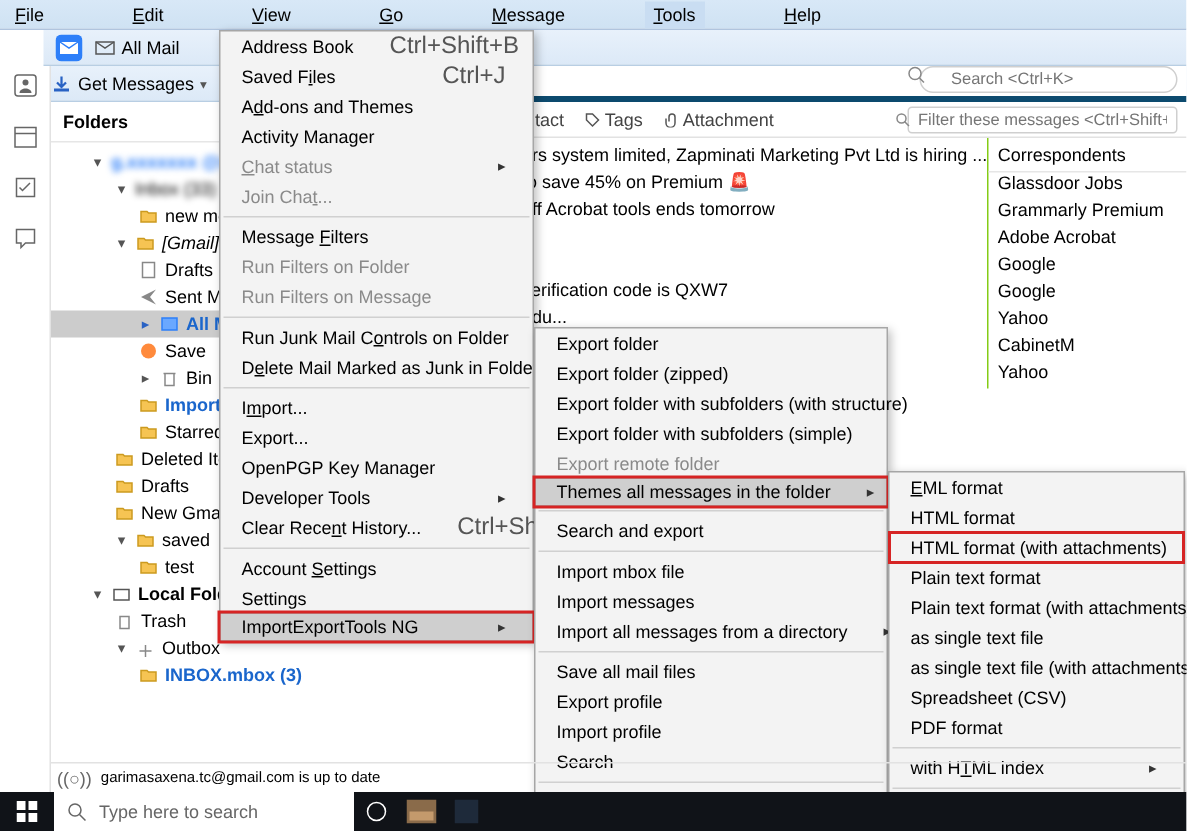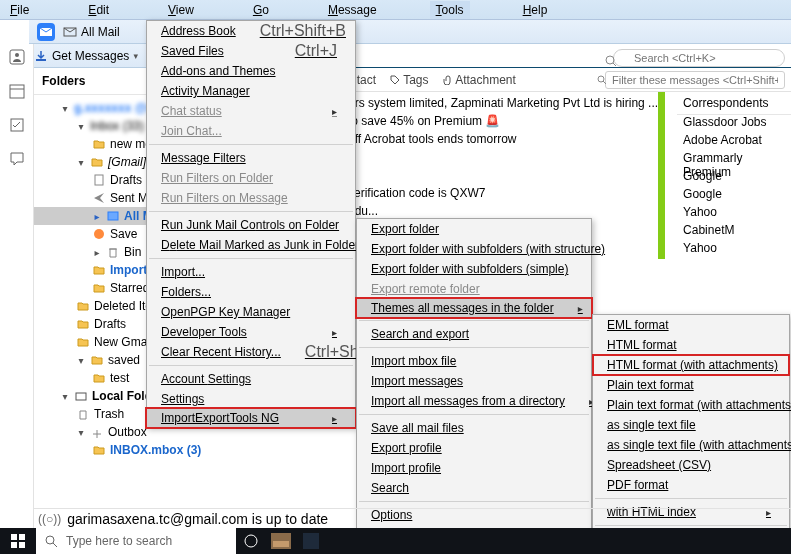--- a/index.html
+++ b/index.html
@@ -23,34 +23,34 @@
 .tree-row { display:flex; align-items:center; height:18px; padding-left:8px; gap:4px; white-space:nowrap; }
 .tree-row.sel { background:#cccccc; }
 .tree-row .lbl { }
 .tree-row.blue .lbl { color:#1a66cc; font-weight:600; }
 .ind1 { padding-left:26px; } .ind2 { padding-left:42px; } .ind3 { padding-left:58px; }
 .twisty { width:10px; text-align:center; color:#555; font-size:10px; }
 .fi { width:14px; height:14px; display:inline-flex; align-items:center; justify-content:center; }
 
 
 .right-area { position:absolute; left:344px; top:44px; right:0; bottom:26px; background:#fff; }
-.right-toolbar { height:24px; border-bottom:1px solid #0c4a6e; display:flex; align-items:flex-end; padding:0 6px; gap:14px; color:#333; }
+.right-toolbar { height:24px; border-bottom:4px solid #0c4a6e; display:flex; align-items:flex-start; padding:0 6px; gap:14px; color:#333; }
 .right-toolbar input { border:1px solid #cfcfcf; border-radius:10px; padding:2px 8px 2px 20px; font-size:11px; color:#888; }
 .filterbar { height:24px; border-bottom:1px solid #e2e2e2; display:flex; align-items:center; padding:0 6px; gap:14px; color:#444; }
 .filterbar input { border:1px solid #cfcfcf; border-radius:3px; padding:2px 6px; font-size:11px; color:#888; width:180px; }
 .msg-list { display:flex; }
 .subjects { flex:1; padding:4px 0; }
 .subjects div { height:18px; padding-left:4px; white-space:nowrap; overflow:hidden; }
-.corr { width:160px; border-left:7px solid #84cc16;padding-left:12px; }
+.corr { width:160px; border-left:1px solid #84cc16; }
 .corr-hdr { font-weight:400; border-bottom:1px solid #e6e6e6; padding:4px 6px; }
 .corr div.row { height:18px; padding:0 6px; }
 
 
 .menu { position:absolute; background:#f3f3f3; border:1px solid #a6a6a6; box-shadow:2px 2px 6px rgba(0,0,0,.25); }
-.menu .mi { height:20px; display:flex; align-items:center; padding:0 18px 0 14px; white-space:nowrap; cursor:default;text-decoration:underline; }
+.menu .mi { height:20px; display:flex; align-items:center; padding:0 18px 0 14px; white-space:nowrap; cursor:default; }
 .menu .mi.disabled { color:#8a8a8a; }
 .menu .mi .acc { margin-left:auto; color:#555; font-size:16px; padding-left:24px; }
 .menu .sep { height:1px; background:#d0d0d0; margin:3px 2px; }
 .menu .mi.hl { background:#cfcfcf; border:1px solid #8a8a8a; margin:-1px; }
 .menu .mi .sub { margin-left:auto; font-size:10px; color:#333; padding-left:24px; }
 .redbox { outline:2px solid #d62424; outline-offset:-1px; }
 
 
 .taskbar { position:absolute; left:0; right:0; bottom:0; height:26px; background:#101318; display:flex; align-items:flex-end; }
 .taskbar .start { width:36px; height:26px; display:flex; align-items:center; justify-content:center; }
@@ -315,22 +315,22 @@
       <div>to save 45% on Premium 🚨</div>
       <div>off Acrobat tools ends tomorrow</div>
       <div>rt</div>
       <div>rt</div>
       <div>verification code is QXW7</div>
       <div>ndu...</div>
     </div>
     <div class="corr">
       <div class="corr-hdr">Correspondents</div>
       <div class="row">Glassdoor Jobs</div>
+      <div class="row">Grammarly Premium</div>
       <div class="row">Adobe Acrobat</div>
-      <div class="row">Grammarly Premium</div>
       <div class="row">Google</div>
       <div class="row">Google</div>
       <div class="row">Yahoo</div>
       <div class="row">CabinetM</div>
       <div class="row">Yahoo</div>
     </div>
   </div>
 </div>
 
 <div class="menu" style="left:146px; top:20px; width:210px;">
@@ -370,21 +370,21 @@
       <span>Run Junk Mail C<u>o</u>ntrols on Folder</span>
     </div>
   <div class="mi">
       <span>D<u>e</u>lete Mail Marked as Junk in Folder</span>
     </div>
   <div class="sep"></div>
   <div class="mi">
       <span>I<u>m</u>port...</span>
     </div>
   <div class="mi">
-      <span>Folders...</span>
+      <span>Export...</span>
     </div>
   <div class="mi">
       <span>OpenPGP Key Manager</span>
     </div>
   <div class="mi">
       <span>Developer Tools</span>
       <span class="sub">▸</span>
     </div>
   <div class="mi">
       <span>Clear Rece<u>n</u>t History...</span>
@@ -401,20 +401,23 @@
       <span>ImportExportTools NG</span>
       <span class="sub">▸</span>
     </div>
 </div>
 
 <div class="menu" style="left:356px; top:218px; width:236px;">
   <div class="mi">
       <span>Export folder</span>
     </div>
   <div class="mi">
+      <span>Export folder (zipped)</span>
+    </div>
+  <div class="mi">
       <span>Export folder with subfolders (with structure)</span>
     </div>
   <div class="mi">
       <span>Export folder with subfolders (simple)</span>
     </div>
   <div class="mi disabled">
       <span>Export remote folder</span>
     </div>
   <div class="mi hl redbox">
       <span>Themes all messages in the folder</span>
@@ -494,21 +497,21 @@
   <div class="mi">
       <span>just index</span>
     </div>
   <div class="mi">
       <span>just index (CSV)</span>
     </div>
 </div>
 
 <div style="position:absolute;left:34px;bottom:26px;height:20px;display:flex;align-items:center;gap:6px;border-top:1px solid #e2e2e2;right:0;padding-left:4px">
   <span style="color:#666">((○))</span>
-  <span style="font-size:14px">garimasaxena.tc@gmail.com is up to date</span>
+  <span style="font-size:10px">garimasaxena.tc@gmail.com is up to date</span>
 </div>
 
 <div class="taskbar">
   <div class="start">
     <svg width="14" height="14">
         <rect x="0" y="0" width="6" height="6" fill="#fff"></rect>
         <rect x="8" y="0" width="6" height="6" fill="#fff"></rect>
         <rect x="0" y="8" width="6" height="6" fill="#fff"></rect>
         <rect x="8" y="8" width="6" height="6" fill="#fff"></rect>
       </svg>

